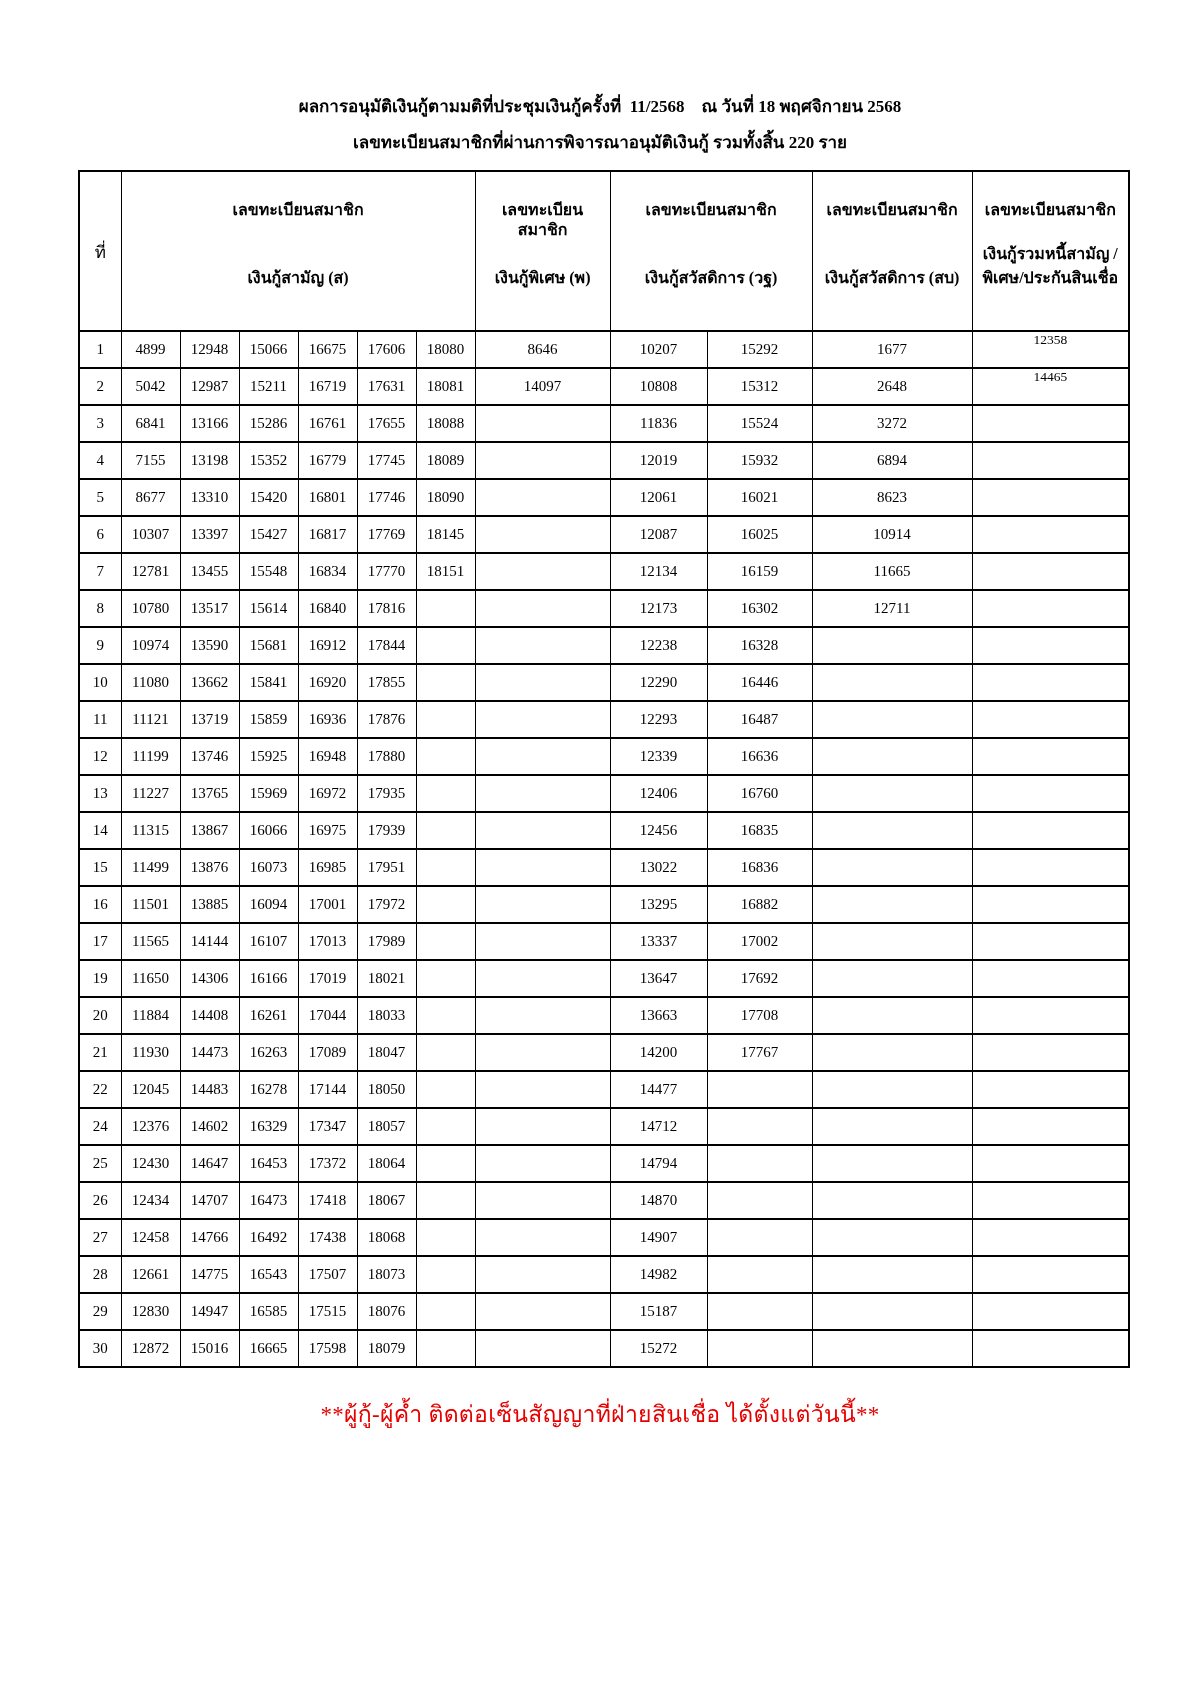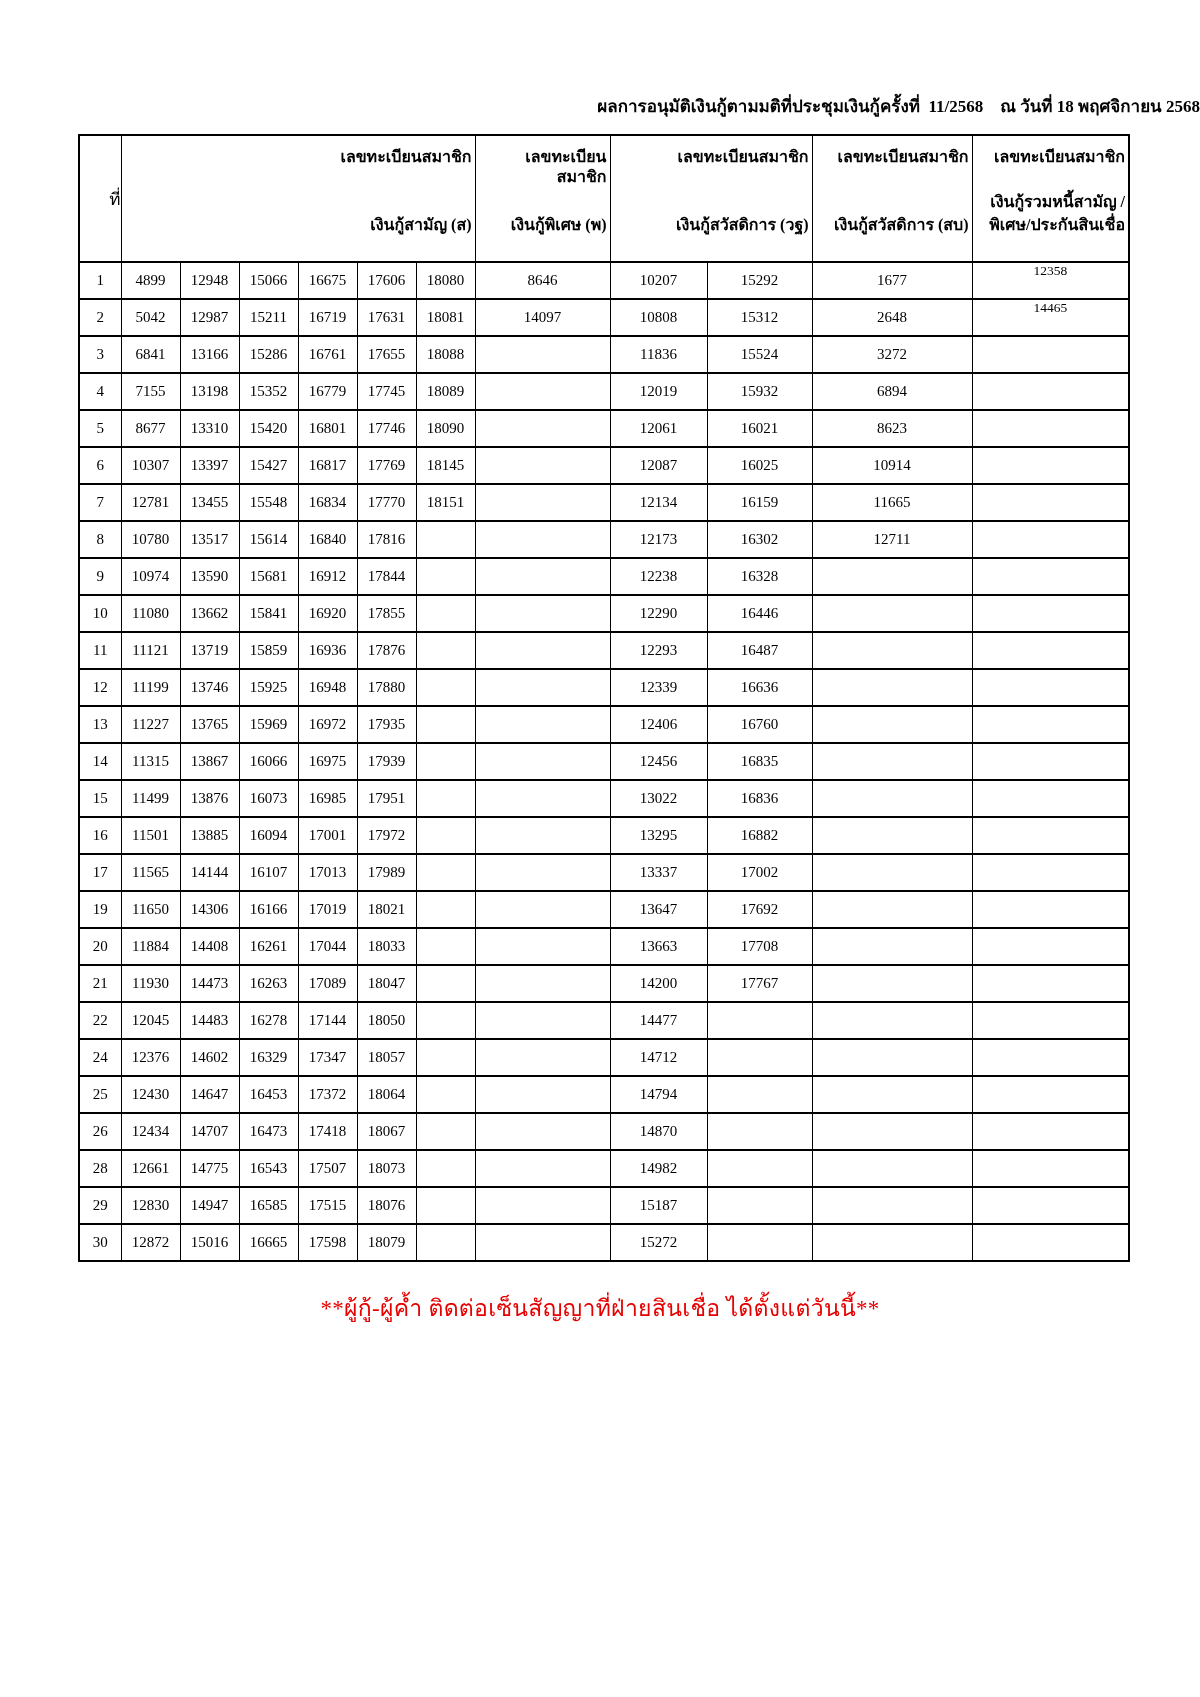--- a/index.html
+++ b/index.html
@@ -8,21 +8,21 @@
   .page {
     position: relative;
     width: 1200px;
     height: 1697px;
     margin: 0 auto;
     background: #ffffff;
     overflow: hidden;
   }
   .doc-title {
     margin-top: 96px;
-    text-align: right;
+    text-align: center;
     font-size: 17px;
     font-weight: bold;
     white-space: pre-wrap;
     line-height: 1.3;
   }
   .doc-subtitle {
     margin-top: 14px;
     text-align: center;
     font-size: 17px;
     font-weight: bold;
@@ -38,21 +38,21 @@
   .loan-table th, .loan-table td {
     border-left: 1px solid #000;
     border-right: 1px solid #000;
     border-top: 2px solid #000;
     border-bottom: 2px solid #000;
     text-align: center;
     vertical-align: middle;
     font-weight: normal;
     overflow: hidden;
   }
-  .loan-table thead th { height: 127px; text-align: right; }
+  .loan-table thead th { height: 160px; }
   .no-head { font-weight: bold; font-size: 17px; }
   .group-head { vertical-align: top; }
   .hwrap {
     display: flex;
     flex-direction: column;
     justify-content: space-between;
     height: 123px;
     padding: 10px 3px 24px 3px;
   }
   .hline1 { font-size: 16px; font-weight: bold; line-height: 1.25; }
@@ -71,20 +71,21 @@
     letter-spacing: 0.3px;
   }
 </style>
 </head>
 <body>
 
 <div class="page">
 
   <div class="doc-title">ผลการอนุมัติเงินกู้ตามมติที่ประชุมเงินกู้ครั้งที่  11/2568    ณ วันที่ 18 พฤศจิกายน 2568</div>
 
+  <div class="doc-subtitle">เลขทะเบียนสมาชิกที่ผ่านการพิจารณาอนุมัติเงินกู้ รวมทั้งสิ้น 220 ราย</div>
 
   <table class="loan-table">
     <colgroup>
       <col style="width:42px">
       <col style="width:59px">
         <col style="width:59px">
         <col style="width:59px">
       <col style="width:59px">
         <col style="width:59px">
         <col style="width:59px">
@@ -460,20 +461,34 @@
           <td>17418</td>
           <td>18067</td>
           <td></td>
           <td></td>
           <td>14870</td>
           <td></td>
           <td></td>
           <td></td>
         </tr>
         <tr>
+          <td>27</td>
+          <td>12458</td>
+          <td>14766</td>
+          <td>16492</td>
+          <td>17438</td>
+          <td>18068</td>
+          <td></td>
+          <td></td>
+          <td>14907</td>
+          <td></td>
+          <td></td>
+          <td></td>
+        </tr>
+        <tr>
           <td>28</td>
           <td>12661</td>
           <td>14775</td>
           <td>16543</td>
           <td>17507</td>
           <td>18073</td>
           <td></td>
           <td></td>
           <td>14982</td>
           <td></td>

